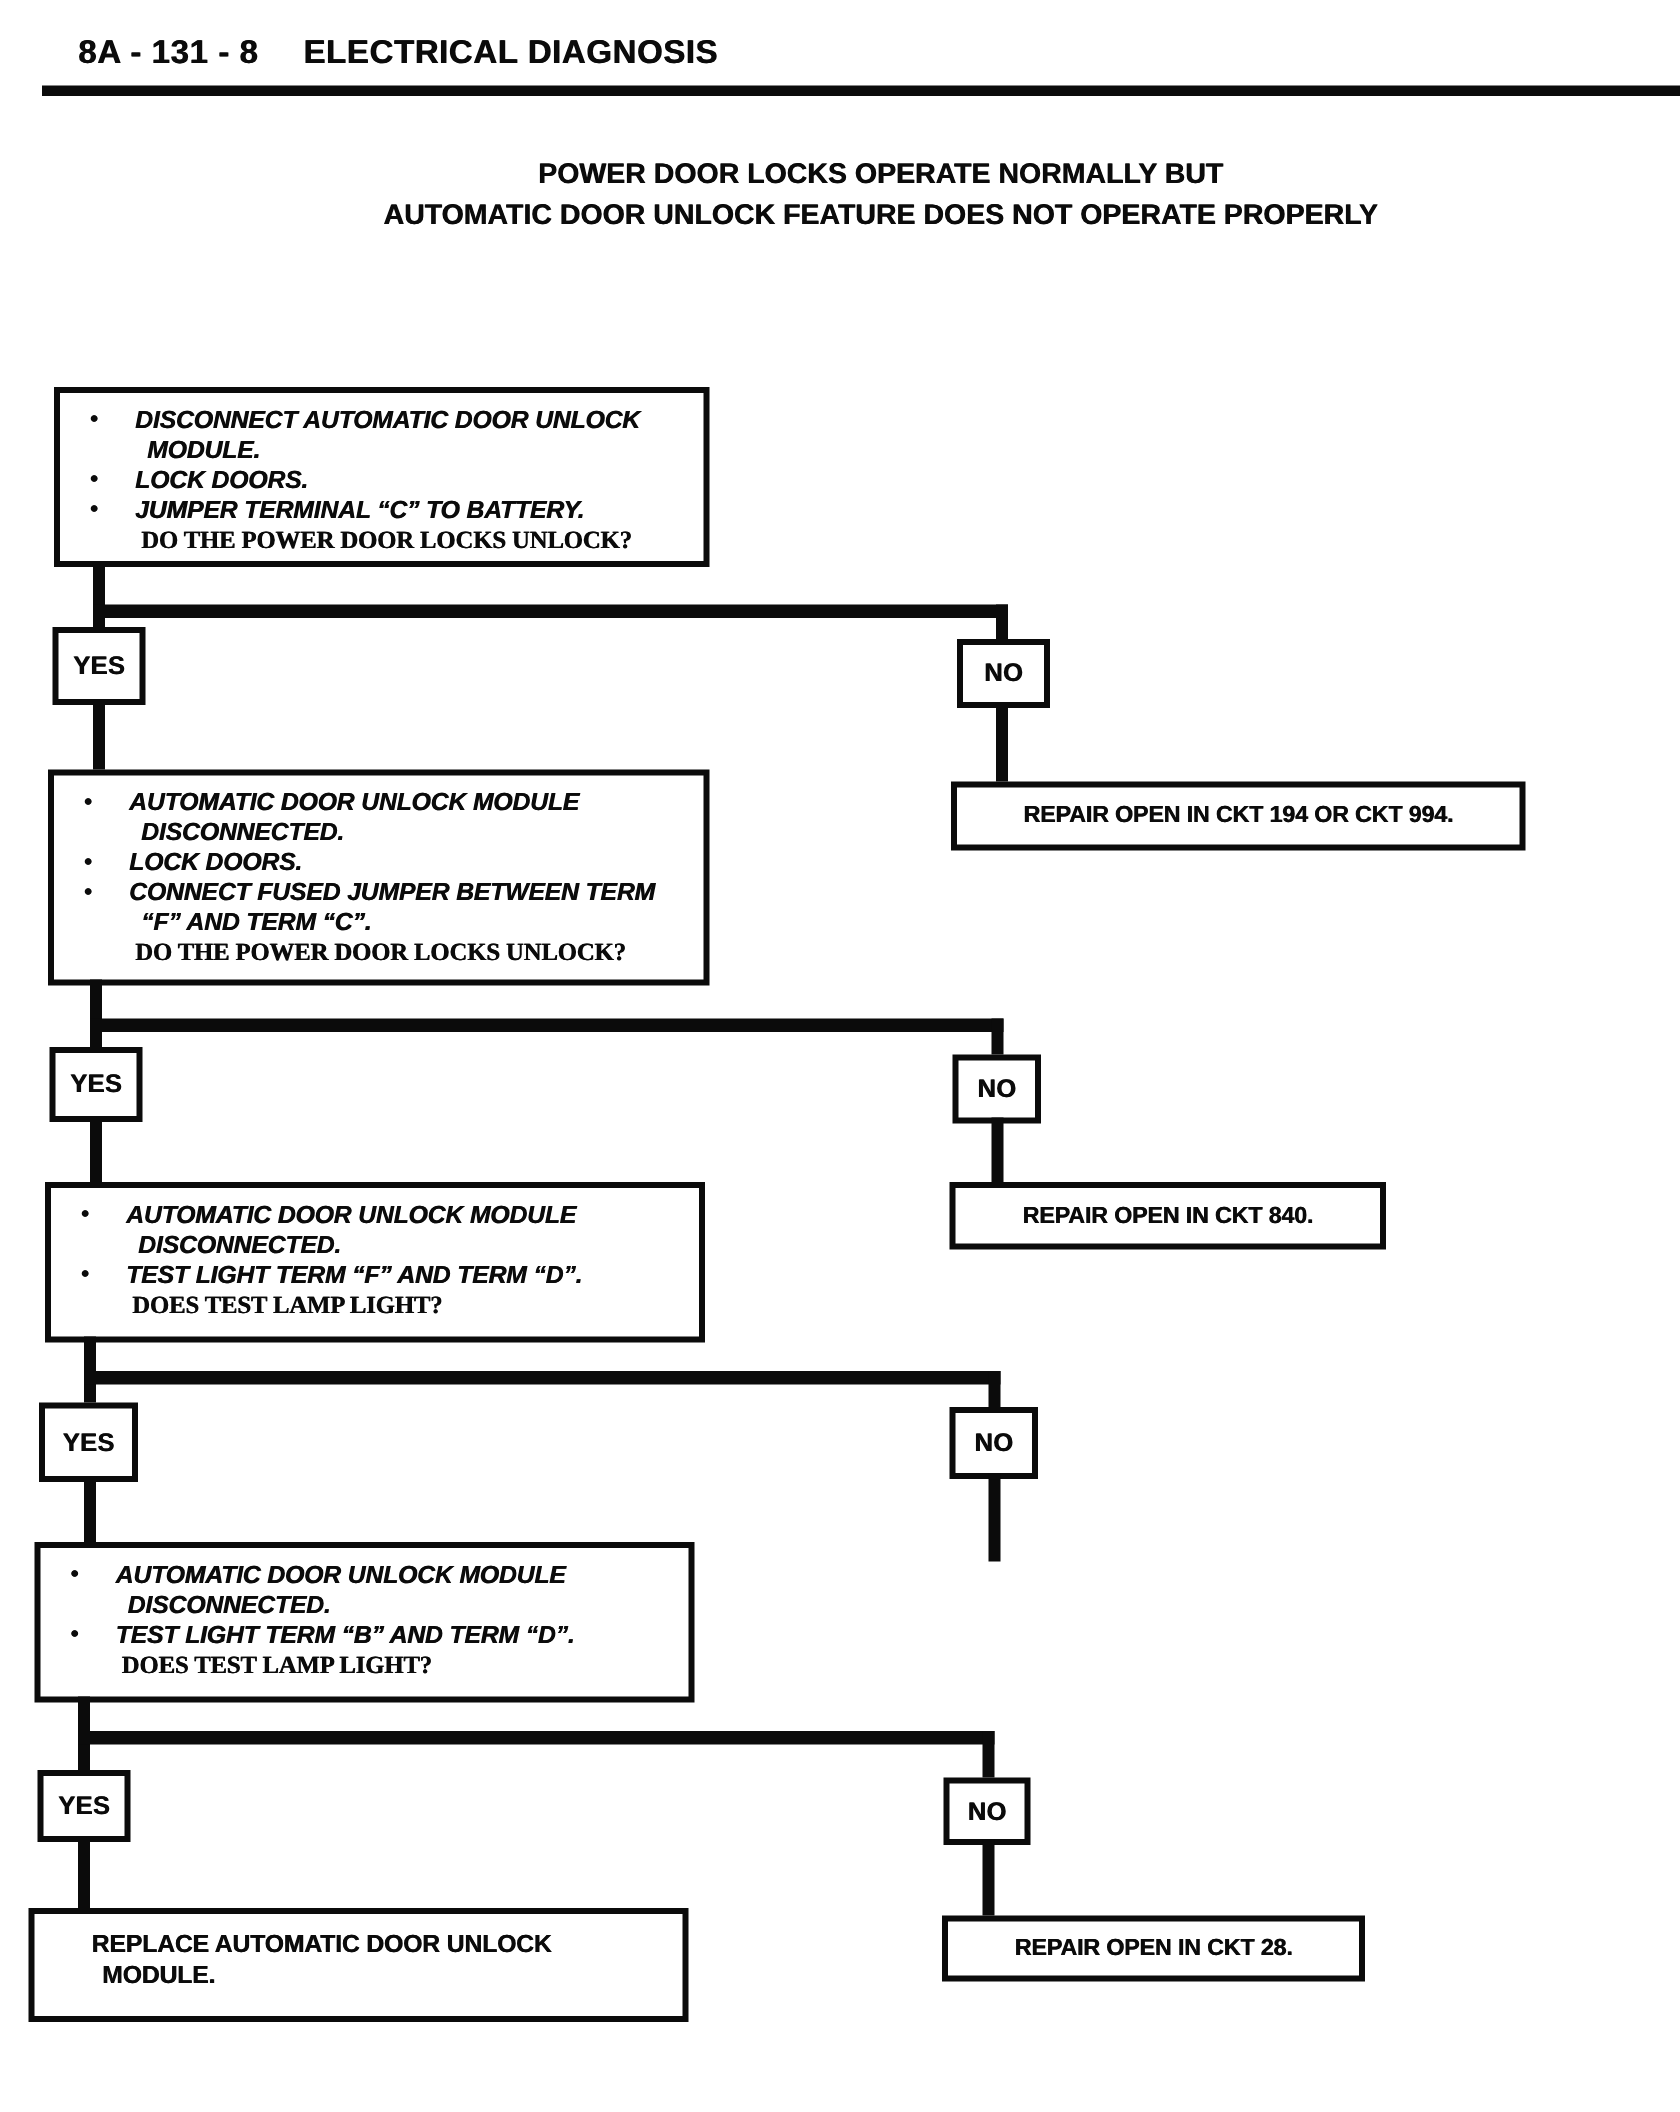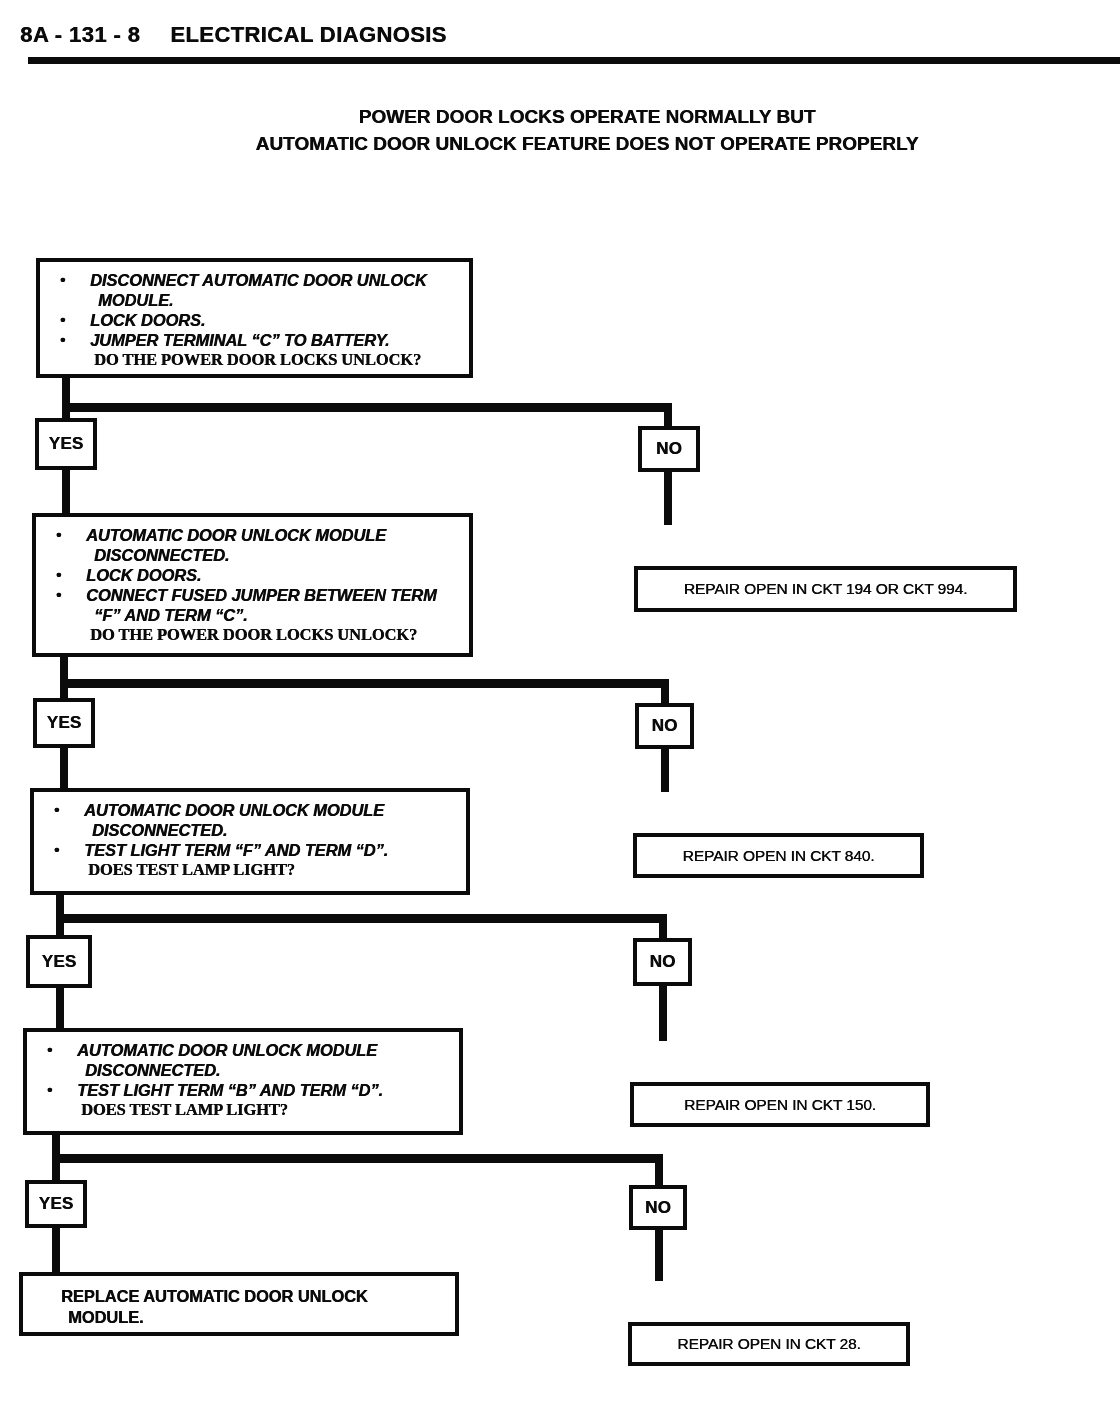--- a/index.html
+++ b/index.html
@@ -2,41 +2,41 @@
 <html><head>
 <meta charset="utf-8">
 <style>
   html, body { margin:0; padding:0; background:#ffffff; }
   .page {
     position:relative; width:1120px; height:1408px; background:#ffffff;
     font-family:"Liberation Sans", sans-serif; color:#0b0b0b; overflow:hidden;
   }
   
   .hdr {
-    position:absolute; left:20px; top:22px; font-size:22px; font-weight:700;
+    position:absolute; left:52px; top:22px; font-size:22px; font-weight:700;
     letter-spacing:0.4px; text-shadow:0.5px 0 0 currentColor; white-space:nowrap;
   }
   .hdr .code { margin-right:30px; }
   .rule { position:absolute; left:28px; top:57px; width:1092px; height:7px; background:#0b0b0b; }
   
   .titleblk { position:absolute; left:54px; top:103px; width:1066px; text-align:center; font-weight:700; }
   .t1 { font-size:21px; margin-bottom:6px; text-shadow:0.5px 0 0 currentColor; }
   .t2 { font-size:19px; line-height:27px; text-shadow:0.4px 0 0 currentColor; }
   
   .node { position:absolute; border:4px solid #0b0b0b; background:#ffffff; box-sizing:border-box; }
   .step { padding:8px 18px 4px 12px; font-size:16.5px; font-weight:700; line-height:20px;
           letter-spacing:-0.1px; text-shadow:0.4px 0 0 currentColor; }
   .brow { display:flex; align-items:flex-start; }
   .bdot { flex:0 0 30px; text-align:left; padding-left:8px; font-size:15px; line-height:20px; }
   .btxt { flex:1; padding-left:8px; text-indent:-8px;font-style:italic; }
   .q { margin-left:42px; padding-left:6px; text-indent:-6px;font-family:Liberation Serif, serif; }
   .badge { display:flex; align-items:center; justify-content:center; font-size:17px; font-weight:700;
            letter-spacing:0.2px; text-shadow:0.4px 0 0 currentColor; }
-  .rbox { display:flex; align-items:center; justify-content:center; font-size:15.5px; font-weight:400;
-          letter-spacing:-0.1px; text-shadow:0.4px 0 0 currentColor; text-align:center;margin-top:45px; }
+  .rbox { display:flex; align-items:center; justify-content:center; font-size:15.5px; font-weight:700;
+          letter-spacing:-0.1px; text-shadow:0.4px 0 0 currentColor; text-align:center; }
   .fbox { padding:10px 28px 0 38px; font-size:16.5px; font-weight:700; line-height:21px;
           letter-spacing:-0.1px; text-shadow:0.4px 0 0 currentColor; }
   .fbox .ftxt { display:block; padding-left:7px; text-indent:-7px; }
   .ln { position:absolute; background:#0b0b0b; }
 </style>
 </head>
 <body>
 
 <div class="page">
 
@@ -125,23 +125,20 @@
   <div class="ln" style="left:56px;top:891px;width:8px;height:49px;"></div>
   <div class="ln" style="left:56px;top:914px;width:611px;height:9px;"></div>
   <div class="ln" style="left:659px;top:914px;width:8px;height:28px;"></div>
 
   <div class="node badge" style="left:26px;top:935px;width:66px;height:53px;">YES</div>
   <div class="node badge" style="left:633px;top:938px;width:59px;height:48px;">NO</div>
 
   <div class="ln" style="left:56px;top:984px;width:8px;height:48px;"></div>
   <div class="ln" style="left:659px;top:982px;width:8px;height:59px;"></div>
 
-  <div class="node rbox" style="left:630px;top:1037px;width:300px;height:45px;">
-    <span>REPAIR OPEN IN CKT 150.</span>
-  </div>
 
   <div class="node step" style="left:23px;top:1028px;width:440px;height:107px;">
     <div class="brow">
       <span class="bdot">•</span>
       <span class="btxt">AUTOMATIC DOOR UNLOCK MODULE DISCONNECTED.</span>
     </div>
     <div class="brow">
       <span class="bdot">•</span>
       <span class="btxt">TEST LIGHT TERM “B” AND TERM “D”.</span>
     </div>
@@ -151,21 +148,21 @@
   <div class="ln" style="left:52px;top:1131px;width:8px;height:52px;"></div>
   <div class="ln" style="left:52px;top:1154px;width:611px;height:9px;"></div>
   <div class="ln" style="left:655px;top:1154px;width:8px;height:35px;"></div>
 
   <div class="node badge" style="left:25px;top:1180px;width:62px;height:48px;">YES</div>
   <div class="node badge" style="left:629px;top:1185px;width:58px;height:45px;">NO</div>
 
   <div class="ln" style="left:52px;top:1224px;width:8px;height:52px;"></div>
   <div class="ln" style="left:655px;top:1226px;width:8px;height:55px;"></div>
 
-  <div class="node fbox" style="left:19px;top:1272px;width:440px;height:64px;">
+  <div class="node fbox" style="left:19px;top:1272px;width:440px;height:76px;">
     <span class="ftxt">REPLACE AUTOMATIC DOOR UNLOCK MODULE.</span>
   </div>
 
   <div class="node rbox" style="left:628px;top:1277px;width:282px;height:44px;">
     <span>REPAIR OPEN IN CKT 28.</span>
   </div>
 
 </div>
 
 </body></html>

